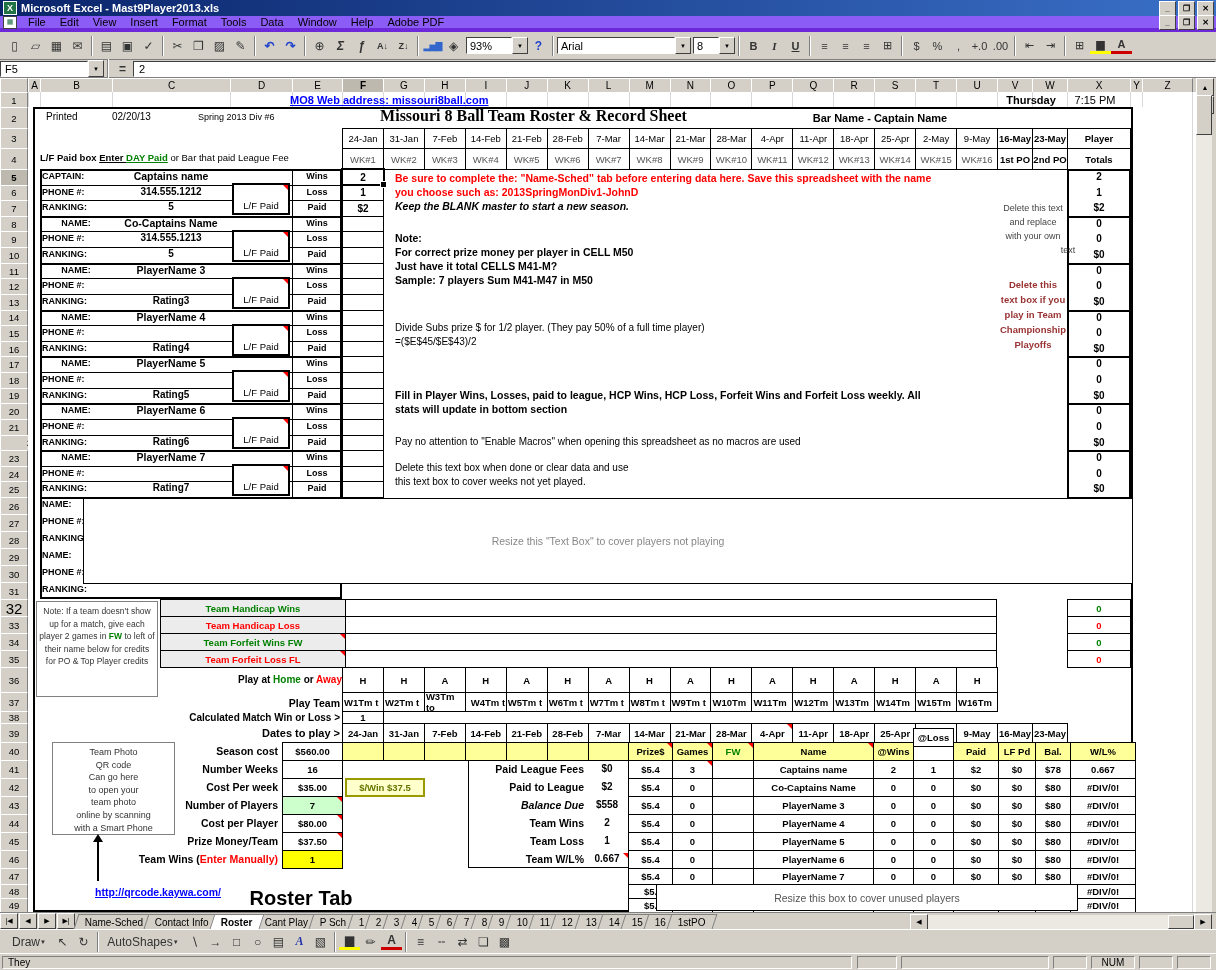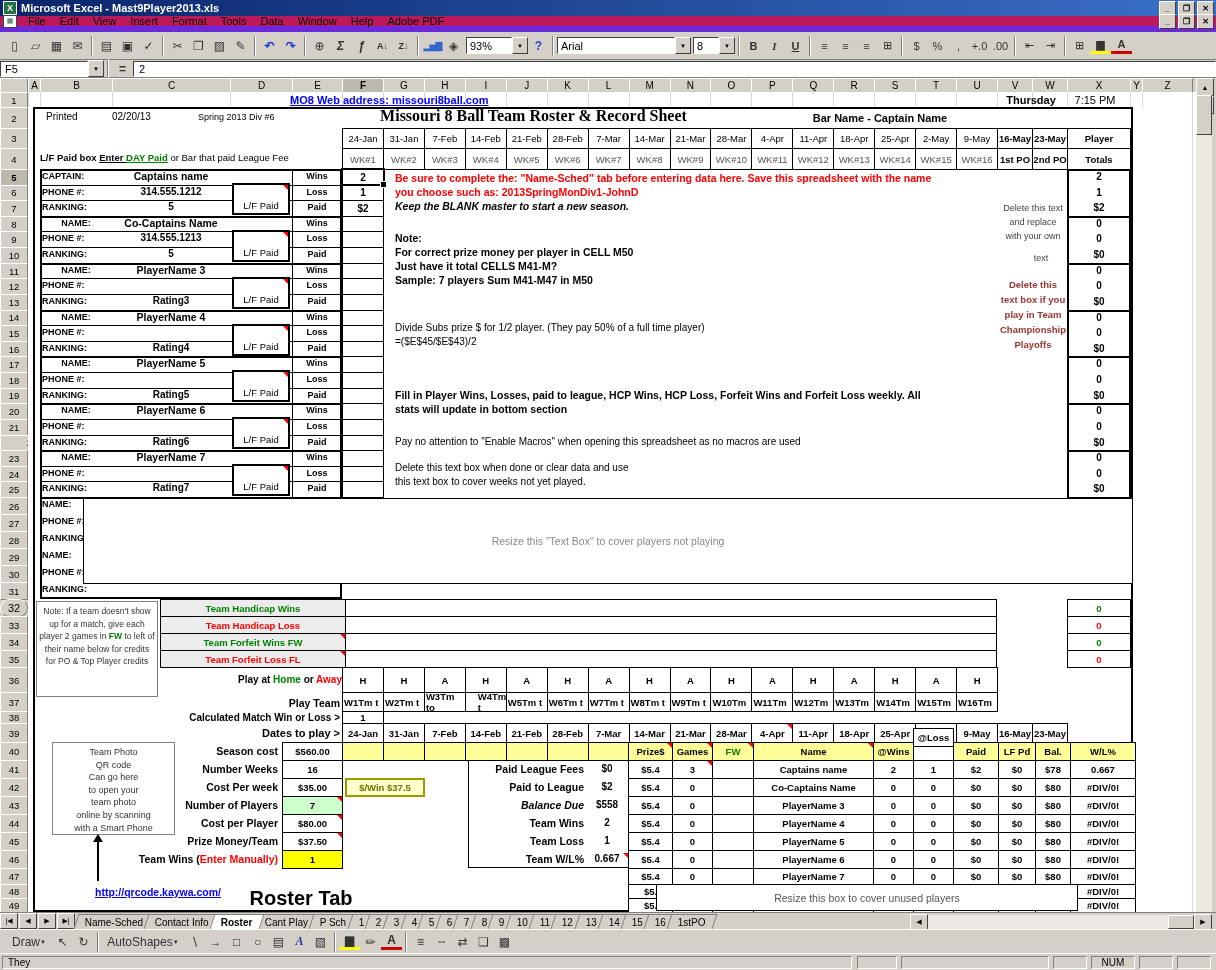--- a/index.html
+++ b/index.html
@@ -3,21 +3,21 @@
 <meta charset="utf-8">
 <style>
   html,body{margin:0;padding:0;background:#808080;}
   .win{position:relative;width:1216px;height:970px;background:#d4d0c8;font-family:"Liberation Sans",sans-serif;overflow:hidden;color:#000;}
   .abs{position:absolute;}
   
   .titlebar{position:absolute;left:0;top:0;width:1216px;height:16px;background:linear-gradient(90deg,#0a246a,#3a70c8);color:#fff;display:flex;align-items:center;font-size:11px;font-weight:bold;padding-left:3px;box-sizing:border-box;}
   .appicon{width:12px;height:12px;background:#217346;color:#fff;font-size:9px;font-weight:bold;display:flex;align-items:center;justify-content:center;margin-right:4px;border:1px solid #fff;}
   .winbtns{margin-left:auto;display:flex;margin-right:2px;}
   .wbtn{width:15px;height:13px;background:#d4d0c8;border:1px solid;border-color:#fff #404040 #404040 #fff;color:#000;font-size:8px;line-height:9px;display:flex;align-items:center;justify-content:center;margin-left:2px;font-weight:bold;}
-  .menubar{position:absolute;left:0;top:16px;width:1216px;height:16px;background:#be185d;display:flex;align-items:center;font-size:11px;border-bottom:6px solid #6d28d9;box-sizing:border-box;}
+  .menubar{position:absolute;left:0;top:16px;width:1216px;height:16px;background:#8b5cf6;display:flex;align-items:center;font-size:11px;border-bottom:4px solid #6d28d9;box-sizing:border-box;}
   .menu-item{padding:1px 7px;}
   .bookicon{width:12px;height:11px;background:#fff;border:1px solid #404040;font-size:7px;display:flex;align-items:center;justify-content:center;margin:0 4px 0 3px;color:#217346;}
   .toolbar{position:absolute;left:0;top:32px;width:1216px;height:28px;background:#d4d0c8;display:flex;align-items:center;font-size:11px;border-bottom:1px solid #808080;box-sizing:border-box;padding-left:4px;}
   .tbi{min-width:21px;height:20px;display:flex;align-items:center;justify-content:center;font-size:12px;color:#333;}
   .sep{width:1px;height:20px;background:#808080;border-right:1px solid #fff;margin:0 3px;}
   .combo{height:17px;background:#fff;border:1px solid;border-color:#404040 #fff #fff #404040;display:flex;align-items:center;font-size:11px;padding-left:3px;box-sizing:border-box;}
   .dd{width:14px;height:15px;background:#d4d0c8;border:1px solid;border-color:#fff #404040 #404040 #fff;font-size:6px;display:flex;align-items:center;justify-content:center;color:#000;}
   .fbar{position:absolute;left:0;top:60px;width:1216px;height:18px;background:#d4d0c8;display:flex;align-items:center;font-size:11px;border-bottom:1px solid #808080;box-sizing:border-box;}
   .namebox{width:88px;height:16px;background:#fff;border:1px solid;border-color:#404040 #fff #fff #404040;display:flex;align-items:center;padding-left:4px;box-sizing:border-box;}
   .fval{flex:1;height:16px;background:#fff;border:1px solid;border-color:#404040 #fff #fff #404040;display:flex;align-items:center;padding-left:5px;box-sizing:border-box;}
@@ -217,21 +217,21 @@
       <div class="rhd" data-name="row-header-22" style="left: 0px; top: 434.54px; width: 28px; height: 16.62px; font-size: 9.5px; padding-left: 31px;">22</div>
       <div class="rhd" data-name="row-header-23" style="left: 0px; top: 450.16px; width: 28px; height: 16.62px; font-size: 9.5px;">23</div>
       <div class="rhd" data-name="row-header-24" style="left: 0px; top: 465.78px; width: 28px; height: 16.62px; font-size: 9.5px;">24</div>
       <div class="rhd" data-name="row-header-25" style="left: 0px; top: 481.4px; width: 28px; height: 16.6px; font-size: 9.5px;">25</div>
       <div class="rhd" data-name="row-header-26" style="left: 0px; top: 497px; width: 28px; height: 18px; font-size: 9.5px;">26</div>
       <div class="rhd" data-name="row-header-27" style="left: 0px; top: 514px; width: 28px; height: 18px; font-size: 9.5px;">27</div>
       <div class="rhd" data-name="row-header-28" style="left: 0px; top: 531px; width: 28px; height: 18px; font-size: 9.5px;">28</div>
       <div class="rhd" data-name="row-header-29" style="left: 0px; top: 548px; width: 28px; height: 18px; font-size: 9.5px;">29</div>
       <div class="rhd" data-name="row-header-30" style="left: 0px; top: 565px; width: 28px; height: 18px; font-size: 9.5px;">30</div>
       <div class="rhd" data-name="row-header-31" style="left: 0px; top: 582px; width: 28px; height: 18px; font-size: 9.5px;">31</div>
-      <div class="rhd" data-name="row-header-32" style="left: 0px; top: 599px; width: 28px; height: 18px; font-size: 11px; border-radius: 9px;">32</div>
+      <div class="rhd" data-name="row-header-32" style="left: 0px; top: 599px; width: 28px; height: 18px; font-size: 15px;">32</div>
       <div class="rhd" data-name="row-header-33" style="left: 0px; top: 616px; width: 28px; height: 18px; font-size: 9.5px;">33</div>
       <div class="rhd" data-name="row-header-34" style="left: 0px; top: 633px; width: 28px; height: 18px; font-size: 9.5px;">34</div>
       <div class="rhd" data-name="row-header-35" style="left: 0px; top: 650px; width: 28px; height: 18px; font-size: 9.5px;">35</div>
       <div class="rhd" data-name="row-header-36" style="left: 0px; top: 667px; width: 28px; height: 26px; font-size: 9.5px;">36</div>
       <div class="rhd" data-name="row-header-37" style="left: 0px; top: 692px; width: 28px; height: 20px; font-size: 9.5px;">37</div>
       <div class="rhd" data-name="row-header-38" style="left: 0px; top: 711px; width: 28px; height: 13px; font-size: 9.5px;">38</div>
       <div class="rhd" data-name="row-header-39" style="left: 0px; top: 723px; width: 28px; height: 20px; font-size: 9.5px;">39</div>
       <div class="rhd" data-name="row-header-40" style="left: 0px; top: 742px; width: 28px; height: 19px; font-size: 9.5px;">40</div>
       <div class="rhd" data-name="row-header-41" style="left: 0px; top: 760px; width: 28px; height: 19px; font-size: 9.5px;">41</div>
       <div class="rhd" data-name="row-header-42" style="left: 0px; top: 778px; width: 28px; height: 19px; font-size: 9.5px;">42</div>
@@ -480,21 +480,21 @@
         <div class="t f10" data-name="instruction-subs-line" style="left: 5px; top: 166px; width: 595px;">=($E$45/$E$43)/2</div>
         <div class="t b f105" data-name="instruction-fill-line" style="left: 5px; top: 219px; width: 595px;">Fill in Player  Wins, Losses, paid to league, HCP Wins, HCP Loss, Forfeit Wins and Forfeit Loss weekly. All</div>
         <div class="t b f105" data-name="instruction-fill-line" style="left: 5px; top: 233px; width: 595px;">stats will update in bottom section</div>
         <div class="t f10" data-name="instruction-macros-line" style="left: 5px; top: 266px; width: 595px;">Pay no attention to "Enable Macros" when opening this spreadsheet as no macros are used</div>
         <div class="t f10" data-name="instruction-delete-line" style="left: 5px; top: 292px; width: 595px;">Delete this text box when done or clear data and use</div>
         <div class="t f10" data-name="instruction-delete-line" style="left: 5px; top: 306px; width: 595px;">this text box to cover weeks not yet played.</div>
       </div>
       <div class="t f9 c" data-name="side-note-top-line" style="left: 995px; top: 203px; width: 76px; height: 12px; color: rgb(68, 68, 68);">Delete this text</div>
       <div class="t f9 c" data-name="side-note-top-line" style="left: 995px; top: 217px; width: 76px; height: 12px; color: rgb(68, 68, 68);">and replace</div>
       <div class="t f9 c" data-name="side-note-top-line" style="left: 995px; top: 231px; width: 76px; height: 12px; color: rgb(68, 68, 68);">with your own</div>
-      <div class="t f9 c" data-name="side-note-top-line" style="left: 1003px; top: 245px; width: 76px; height: 12px; color: rgb(68, 68, 68); margin-top: 8px;">text</div>
+      <div class="t f9 c" data-name="side-note-top-line" style="left: 1030px; top: 245px; width: 76px; height: 12px; color: rgb(68, 68, 68);">text</div>
       <div class="t b f95 c" data-name="side-note-bottom-line" style="left: 993px; top: 279px; width: 80px; height: 13px; color: rgb(153, 51, 51);">Delete this</div>
       <div class="t b f95 c" data-name="side-note-bottom-line" style="left: 993px; top: 294px; width: 80px; height: 13px; color: rgb(153, 51, 51);">text box if you</div>
       <div class="t b f95 c" data-name="side-note-bottom-line" style="left: 993px; top: 309px; width: 80px; height: 13px; color: rgb(153, 51, 51);">play in Team</div>
       <div class="t b f95 c" data-name="side-note-bottom-line" style="left: 993px; top: 324px; width: 80px; height: 13px; color: rgb(153, 51, 51);">Championship</div>
       <div class="t b f95 c" data-name="side-note-bottom-line" style="left: 993px; top: 339px; width: 80px; height: 13px; color: rgb(153, 51, 51);">Playoffs</div>
       <div class="t b f9" data-name="hidden-player-label" style="left: 42px; top: 499px; width: 68px; height: 12px;">NAME:</div>
       <div class="t b f9" data-name="hidden-player-label" style="left: 42px; top: 516px; width: 68px; height: 12px;">PHONE #:</div>
       <div class="t b f9" data-name="hidden-player-label" style="left: 42px; top: 533px; width: 68px; height: 12px;">RANKING:</div>
       <div class="t b f9" data-name="hidden-player-label" style="left: 42px; top: 550px; width: 68px; height: 12px;">NAME:</div>
       <div class="t b f9" data-name="hidden-player-label" style="left: 42px; top: 567px; width: 68px; height: 12px;">PHONE #:</div>
@@ -528,21 +528,21 @@
       <div class="cell b f10" data-name="home-away-cell" style="left: 751.4px; top: 667px; width: 41.94px; height: 26px;">A</div>
       <div class="cell b f10" data-name="home-away-cell" style="left: 792.34px; top: 667px; width: 41.94px; height: 26px;">H</div>
       <div class="cell b f10" data-name="home-away-cell" style="left: 833.28px; top: 667px; width: 41.94px; height: 26px;">A</div>
       <div class="cell b f10" data-name="home-away-cell" style="left: 874.22px; top: 667px; width: 41.94px; height: 26px;">H</div>
       <div class="cell b f10" data-name="home-away-cell" style="left: 915.16px; top: 667px; width: 41.94px; height: 26px;">A</div>
       <div class="cell b f10" data-name="home-away-cell" style="left: 956.1px; top: 667px; width: 41.94px; height: 26px;">H</div>
       <div class="t b f105 r" data-name="play-team-label" style="left: 248px; top: 697px; width: 92px; height: 12px;">Play Team</div>
       <div class="cell b f8" data-name="play-team-cell" style="left: 342px; top: 692px; width: 41.94px; height: 20px; justify-content: flex-start; padding-left: 1px;">W1Tm t</div>
       <div class="cell b f8" data-name="play-team-cell" style="left: 382.94px; top: 692px; width: 41.94px; height: 20px; justify-content: flex-start; padding-left: 1px;">W2Tm t</div>
       <div class="cell b f8" data-name="play-team-cell" style="left: 423.88px; top: 692px; width: 41.94px; height: 20px; justify-content: flex-start; padding-left: 1px;">W3Tm to</div>
-      <div class="cell b f8" data-name="play-team-cell" style="left: 464.82px; top: 692px; width: 41.94px; height: 20px; justify-content: flex-start; padding-left: 12px;">W4Tm t</div>
+      <div class="cell b f8" data-name="play-team-cell" style="left: 464.82px; top: 692px; width: 41.94px; height: 20px; justify-content: flex-start; padding-left: 5px;">W4Tm t</div>
       <div class="cell b f8" data-name="play-team-cell" style="left: 505.76px; top: 692px; width: 41.94px; height: 20px; justify-content: flex-start; padding-left: 1px;">W5Tm t</div>
       <div class="cell b f8" data-name="play-team-cell" style="left: 546.7px; top: 692px; width: 41.94px; height: 20px; justify-content: flex-start; padding-left: 1px;">W6Tm t</div>
       <div class="cell b f8" data-name="play-team-cell" style="left: 587.64px; top: 692px; width: 41.94px; height: 20px; justify-content: flex-start; padding-left: 1px;">W7Tm t</div>
       <div class="cell b f8" data-name="play-team-cell" style="left: 628.58px; top: 692px; width: 41.94px; height: 20px; justify-content: flex-start; padding-left: 1px;">W8Tm t</div>
       <div class="cell b f8" data-name="play-team-cell" style="left: 669.52px; top: 692px; width: 41.94px; height: 20px; justify-content: flex-start; padding-left: 1px;">W9Tm t</div>
       <div class="cell b f8" data-name="play-team-cell" style="left: 710.46px; top: 692px; width: 41.94px; height: 20px; justify-content: flex-start; padding-left: 1px;">W10Tm</div>
       <div class="cell b f8" data-name="play-team-cell" style="left: 751.4px; top: 692px; width: 41.94px; height: 20px; justify-content: flex-start; padding-left: 1px;">W11Tm</div>
       <div class="cell b f8" data-name="play-team-cell" style="left: 792.34px; top: 692px; width: 41.94px; height: 20px; justify-content: flex-start; padding-left: 1px;">W12Tm</div>
       <div class="cell b f8" data-name="play-team-cell" style="left: 833.28px; top: 692px; width: 41.94px; height: 20px; justify-content: flex-start; padding-left: 1px;">W13Tm</div>
       <div class="cell b f8" data-name="play-team-cell" style="left: 874.22px; top: 692px; width: 41.94px; height: 20px; justify-content: flex-start; padding-left: 1px;">W14Tm</div>

